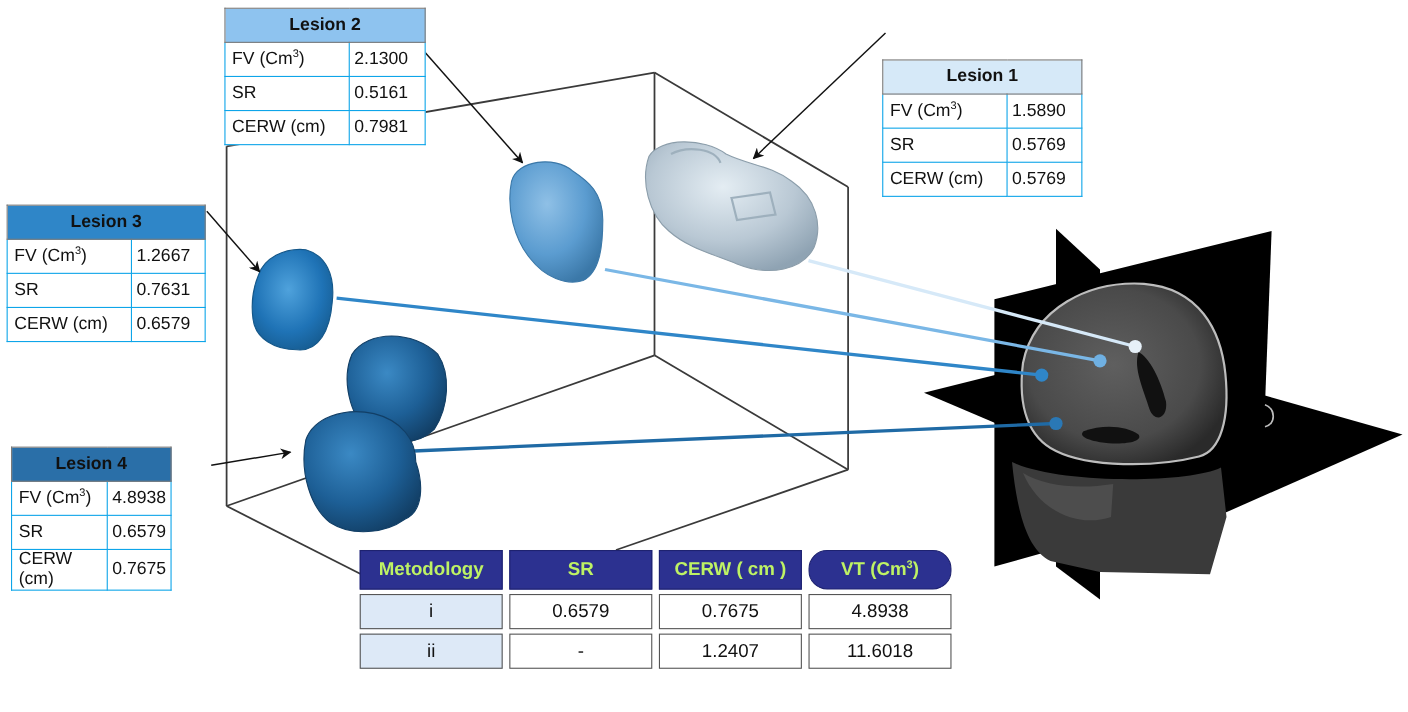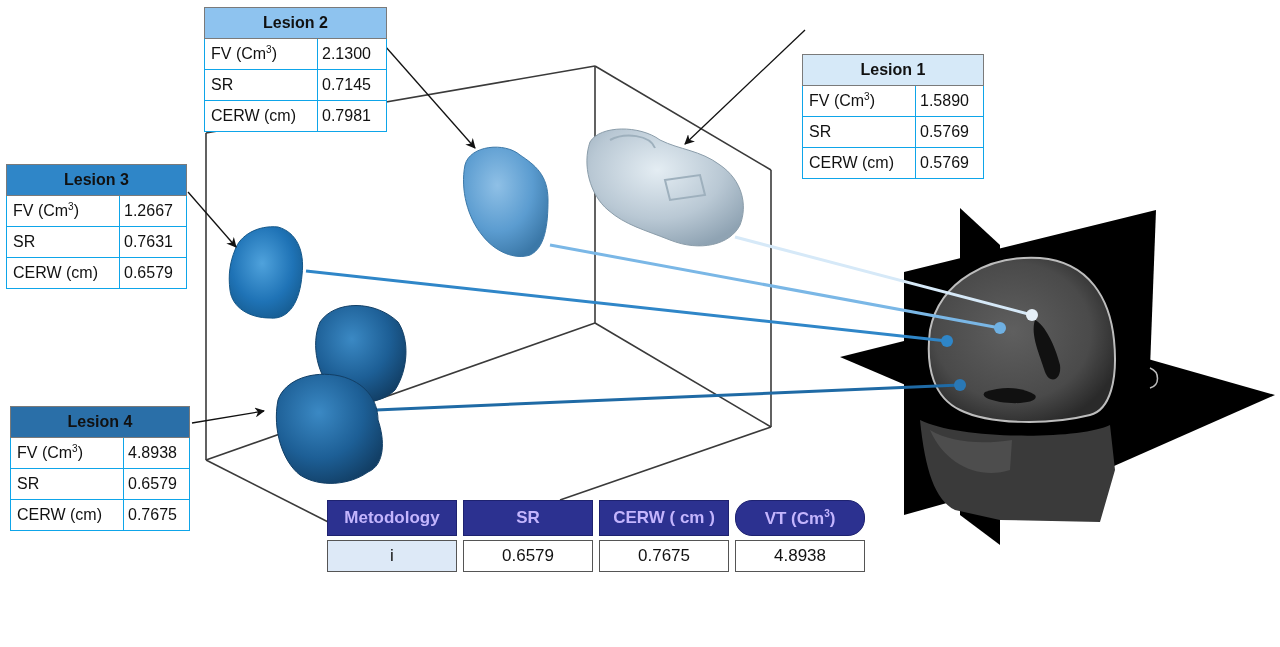--- a/index.html
+++ b/index.html
@@ -9,28 +9,28 @@
   .ltable { position:absolute; border-collapse:collapse; font-size:16px; background:#fff; }
   .ltable th { height:30px; font-weight:bold; font-size:16px; text-align:center;
                border:1px solid #7a7a7a; padding:0; }
   .ltable td { height:30px; border:1px solid #0ea5e9; padding:0 6px; font-size:16px; }
   .ltable td.val { text-align:left; padding:0 4px; }
   .ltable sup { font-size:10px; }
   #lesion-2 { left:179px; top:7px; width:183px;margin-left:25px; }
   #lesion-2 th { background:#8ec3ef; }
   #lesion-1 { left:802px; top:14px; width:182px;margin-top:40px; }
   #lesion-1 th { background:#d6e9f8; }
-  #lesion-3 { left:6px; top:164px; width:181px; }
+  #lesion-3 { left:6px; top:186px; width:181px; }
   #lesion-3 th { background:#2f86c8; }
-  #lesion-4 { left:10px; top:406px; width:180px; }
+  #lesion-4 { left:10px; top:406px; width:146px; }
   #lesion-4 th { background:#2a6fa8; }
   .ltable td.lbl { width:100px; }
 
   #method-table { position:absolute; left:327px; top:500px; border-collapse:separate; border-spacing:6px 4px; margin:-4px -6px; }
-  #method-table th { background:#2c3190; color:#c4b5fd; font-weight:bold; font-size:17px;
+  #method-table th { background:#2c3190; color:#bef264; font-weight:bold; font-size:17px;
                      height:34px; border:1px solid #1e2270; padding:0; text-align:center; }
   #method-table td { height:28px; border:1px solid #555; text-align:center; font-size:17px; background:#fff; }
   #method-table td.rowhead { background:#dde9f7; }
   #method-table .c0 { width:128px; } #method-table .c1 { width:128px; }
   #method-table .c2 { width:128px;margin-top:32px; } #method-table .c3 { width:128px;border-radius:17px; }
   #method-table sup { font-size:10px; }
 </style>
 </head>
 <body>
 
@@ -122,21 +122,21 @@
   <tbody>
       <tr>
         <th colspan="2">Lesion 2</th>
       </tr>
   <tr>
         <td class="lbl"><span>FV (Cm</span><sup>3</sup><span>)</span></td>
         <td class="val">2.1300</td>
       </tr>
   <tr>
         <td class="lbl">SR</td>
-        <td class="val">0.7145</td>
+        <td class="val">0.5161</td>
       </tr>
   <tr>
         <td class="lbl">CERW (cm)</td>
         <td class="val">0.7981</td>
       </tr>
 </tbody>
   </table>
 
 <table class="ltable" id="lesion-1">
   <tbody>
@@ -205,14 +205,20 @@
     <th class="c1">SR</th>
     <th class="c2">CERW ( cm )</th>
     <th class="c3"><span>VT (Cm</span><sup>3</sup><span>)</span></th>
   </tr>
   <tr>
     <td class="rowhead">i</td>
     <td>0.6579</td>
     <td>0.7675</td>
     <td>4.8938</td>
   </tr>
+  <tr>
+    <td class="rowhead">ii</td>
+    <td>-</td>
+    <td>1.2407</td>
+    <td>11.6018</td>
+  </tr>
 </tbody>
   </table>
 
 </body></html>

